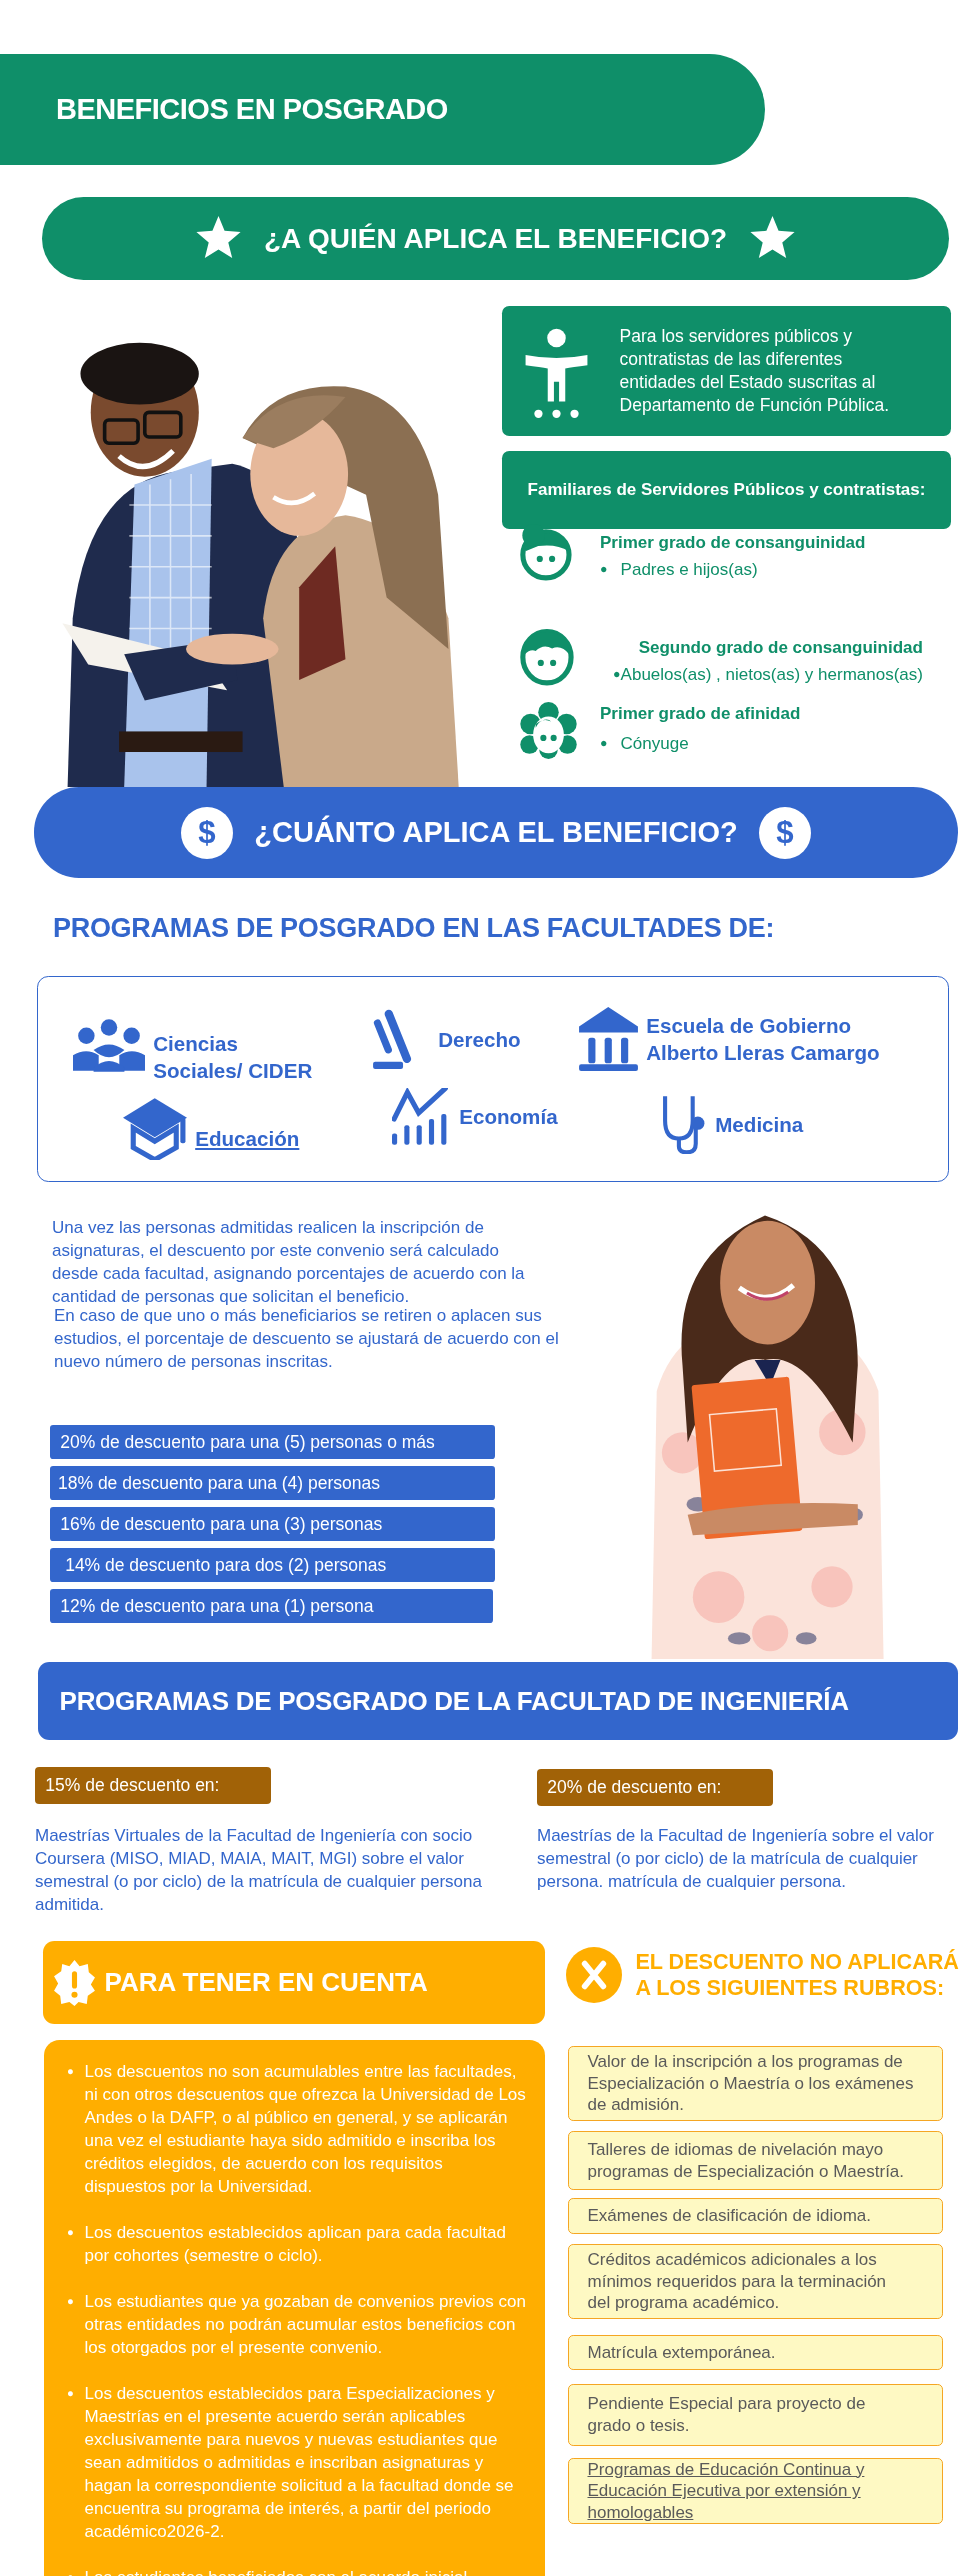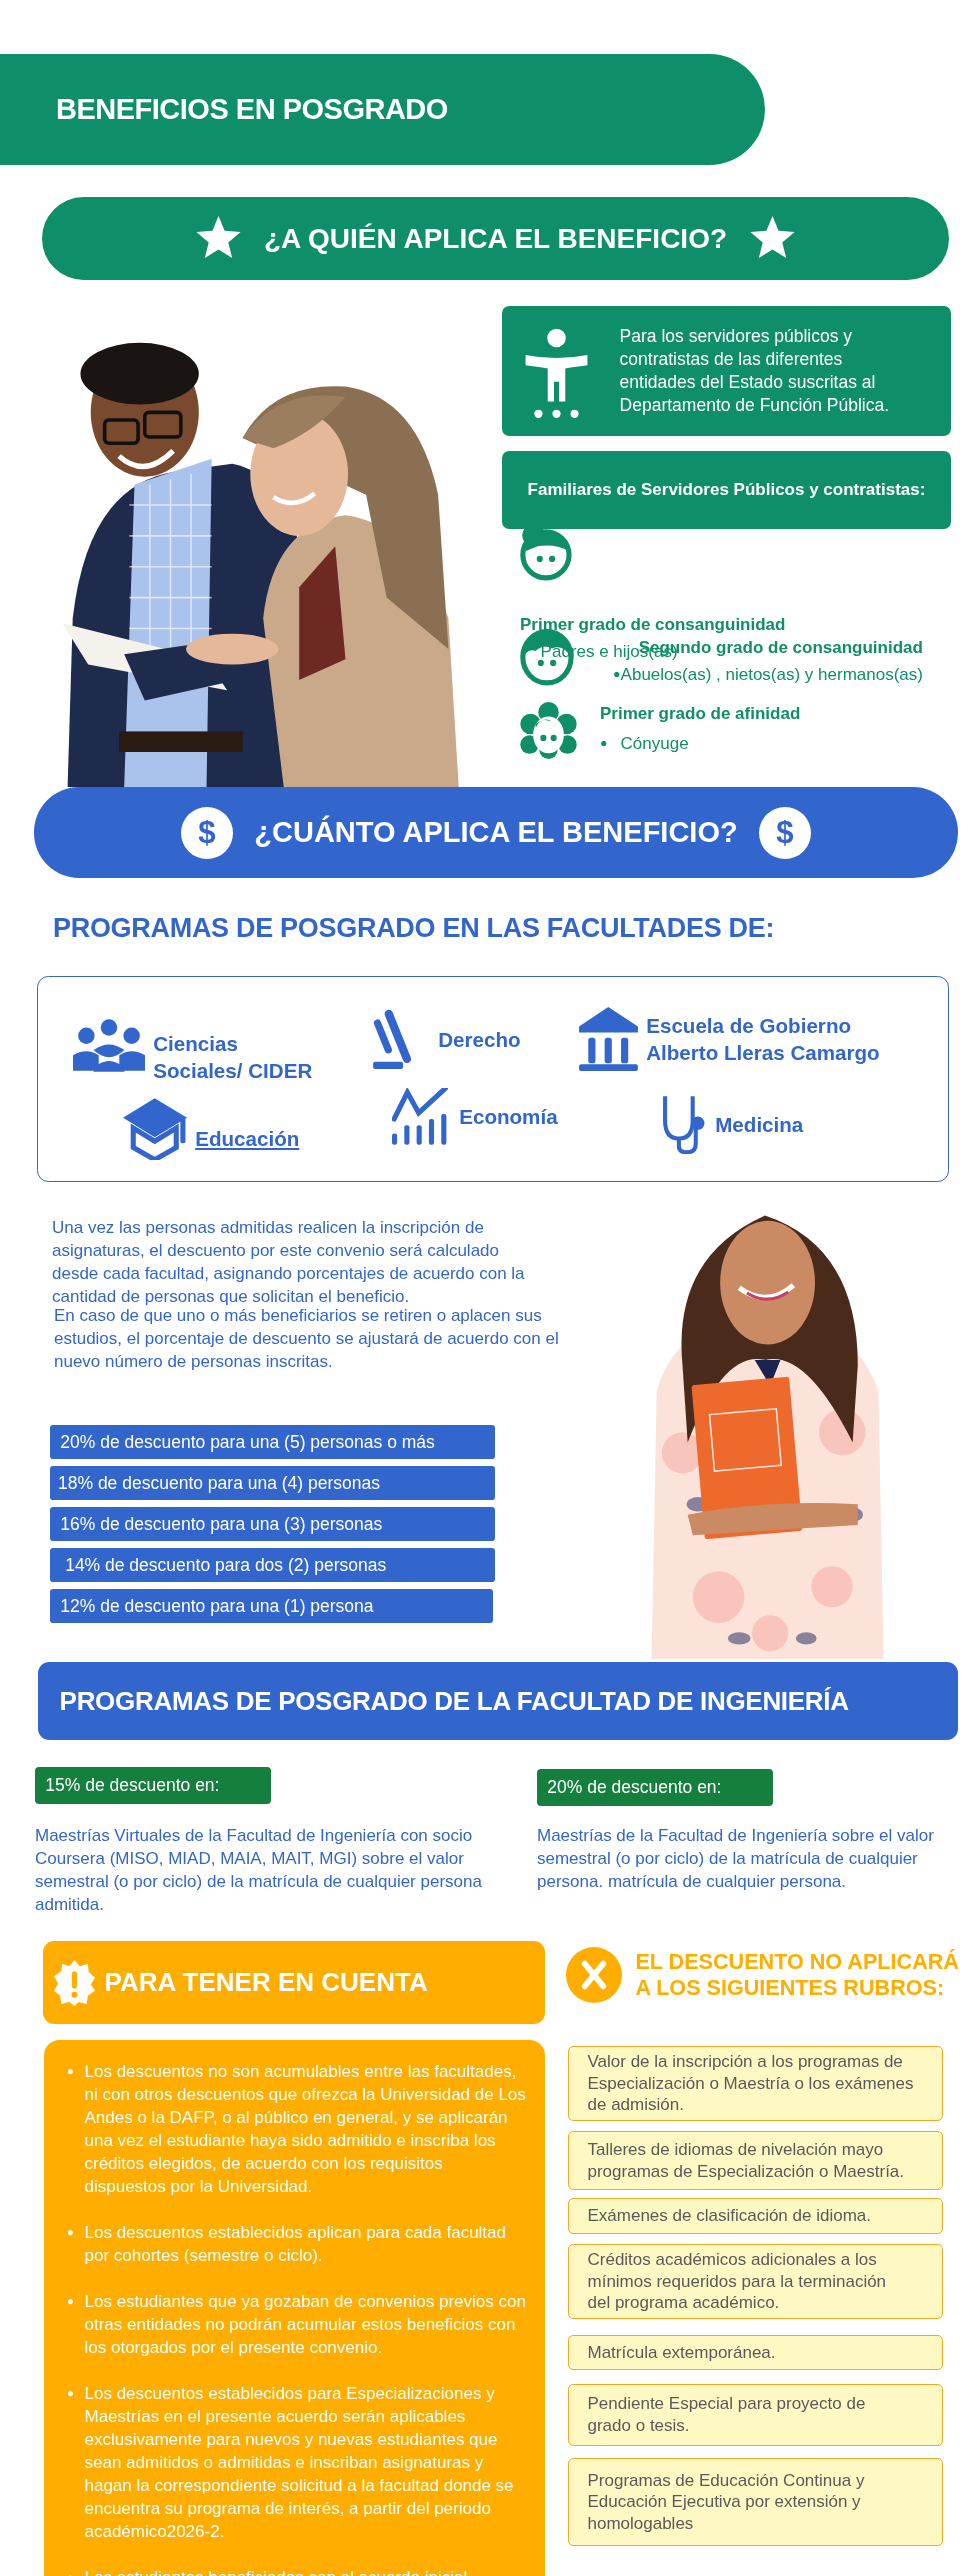--- a/index.html
+++ b/index.html
@@ -55,21 +55,21 @@
     color: #fff; font-size: 17.5px; display: flex; align-items: center; padding-left: 10.3px;
   }
 
   
   .eng-header {
     left: 38px; top: 1662px; width: 920px; height: 78px; background: #3366cc; border-radius: 11.3px;
     display: flex; align-items: center; padding-left: 21.6px;
   }
   .eng-header span { color: #fff; font-size: 26px; font-weight: 700; letter-spacing: -0.3px; }
   .eng-tag {
-    height: 37px; background: #15803d; border-radius: 4.1px; color: #fff; font-size: 17.5px;
+    height: 37px; background: #a16207; border-radius: 4.1px; color: #fff; font-size: 17.5px;
     display: flex; align-items: center; padding-left: 10.3px; width: 236px;
   }
   .eng-desc { color: #3366cc; font-size: 17px; line-height: 23px; }
 
   
   .keep-header {
     left: 43px; top: 1941px; width: 502px; height: 83px; background: #ffae00; border-radius: 11.3px;
     display: flex; align-items: center; padding-left: 11.3px; gap: 9.3px;
   }
   .keep-header span { color: #fff; font-size: 26px; font-weight: 700; }
@@ -150,21 +150,21 @@
       <circle cx="65" cy="172" r="8" fill="#fff"></circle>
       <circle cx="100" cy="172" r="8" fill="#fff"></circle>
   </svg>
   <p style="max-width:289px">Para los servidores públicos y contratistas  de las diferentes entidades del Estado suscritas al Departamento de Función Pública.</p>
 </div>
 
 <div class="abs card-green card-family">
   <span>Familiares de Servidores Públicos y contratistas:</span>
 </div>
 
-<div class="abs kin-item" style="top:523px;flex-direction:column;">
+<div class="abs kin-item" style="top:523px;">
   <svg width="57" height="59" viewBox="0 0 110 115">
     <circle cx="50" cy="62" r="45" fill="none" stroke="#0f8f69" stroke-width="10"></circle>
     <path d="M10 55 Q15 15 55 20 Q90 25 95 55 Q70 40 35 45 Z" fill="#0f8f69"></path>
     <circle cx="26" cy="24" r="22" fill="#0f8f69"></circle>
     <circle cx="38" cy="70" r="6" fill="#0f8f69"></circle>
       <circle cx="62" cy="70" r="6" fill="#0f8f69"></circle>
   </svg>
   <div class="kin-text" style="padding-top:7.2px;">
     <div class="kin-title">Primer grado de consanguinidad</div>
     <div class="kin-bullet">Padres e hijos(as)</div>
@@ -383,16 +383,16 @@
   </div>
 <div class="abs no-item" style="top:2244px; height:75px;">
     <span style="width:325px;">Créditos académicos adicionales a los mínimos requeridos para la terminación del programa académico.</span>
   </div>
 <div class="abs no-item" style="top:2335px; height:35px;">
     <span>Matrícula extemporánea.</span>
   </div>
 <div class="abs no-item" style="top:2384px; height:62px;">
     <span style="width:289px;">Pendiente Especial para proyecto de grado o tesis.</span>
   </div>
-<div class="abs no-item" style="top:2458px; height:88px;">
+<div class="abs no-item" style="top:2458px; height:66px;text-decoration:underline;">
     <span style="width:299px;">Programas de Educación Continua y Educación Ejecutiva por extensión y homologables</span>
   </div>
 
 
 </body></html>

